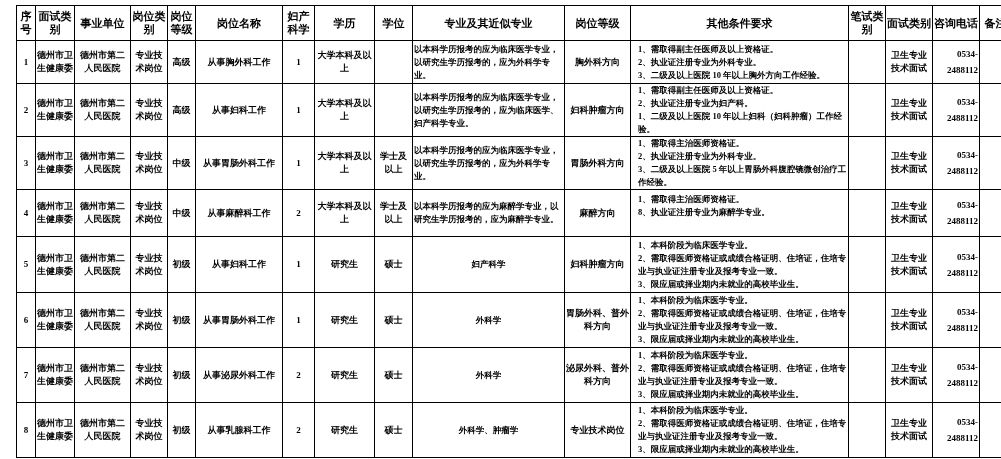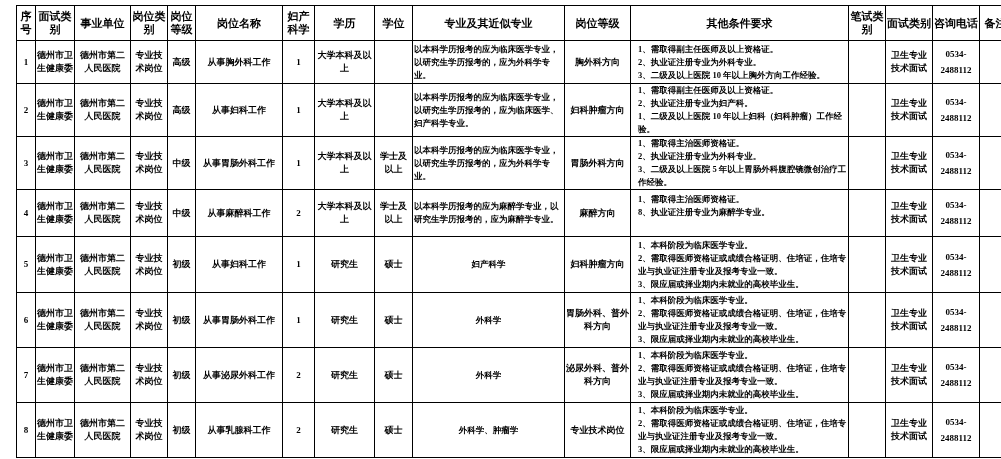--- a/index.html
+++ b/index.html
@@ -24,21 +24,21 @@
   table.recruit th {
     font-size: 11px;
     line-height: 13px;
     font-weight: bold;
     height: 34px;
   }
   table.recruit td.left { text-align: left; margin-left: 12px; }
   table.recruit td.cond { text-align: left; font-size: 8.5px; line-height: 13px; padding-left: 7px; }
   table.recruit td.major { font-size: 8.5px; }
   .phone { display: block; }
-  .phone span { display: block; line-height: 16px; }
+  .phone span { display: block; line-height: 16px; text-align: right; }
   tr.r1 td { height: 42px; }
   tr.r2 td { height: 51px; }
   tr.r3 td { height: 52px; }
   tr.r4 td { height: 43px; }
   tr.r5 td { height: 55px; }
   tr.r6 td { height: 54px; }
   tr.r7 td { height: 54px; }
   tr.r8 td { height: 54px; }
   .cond-line { display: block; white-space: normal; }
 </style>

